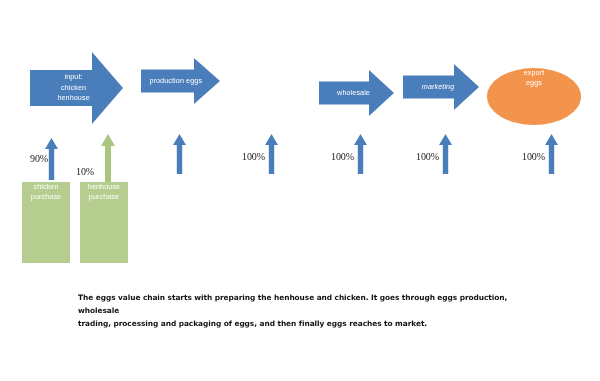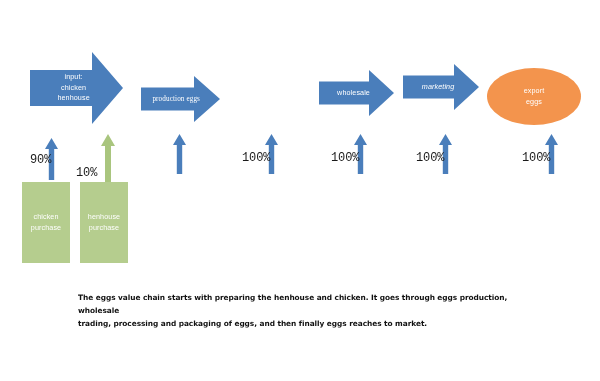--- a/index.html
+++ b/index.html
@@ -34,21 +34,20 @@
   }
   .node-label {
     position: absolute;
     left: 0;
     top: 0;
     width: 100%;
     height: 100%;
     display: flex;
     flex-direction: column;
     align-items: center;
-    justify-content: center;
     color: #ffffff;
     font-size: 7.2px;
     line-height: 1.45;
     text-align: center;
     white-space: pre-line;
     letter-spacing: 0.1px;
     pointer-events: none;
   }
   
   .arrow-label {
@@ -63,23 +62,23 @@
   }
   .box-label {
     color: #ffffff;
     font-size: 7.2px;
   }
   .vertical-arrow {
     position: absolute;
   }
   .pct {
     position: absolute;
-    font-size: 12px;
+    font-size: 10px;
     color: #1a1a1a;
-    font-family: Liberation Mono, monospace;
+    font-family: Liberation Serif, serif;
     white-space: nowrap;
     letter-spacing: -0.1px;
   }
   #caption {
     position: absolute;
     left: 78px;
     top: 292px;
     width: 452px;
     font-family: "DejaVu Sans", sans-serif;
     font-size: 7.4px;
@@ -99,21 +98,21 @@
     <svg viewBox="0 0 93 72" preserveAspectRatio="none">
       <polygon points="0,18 62,18 62,0 93,36 62,72 62,54 0,54" fill="#4a7ebb"></polygon>
     </svg>
     <div class="node-label arrow-label">
       <span>input:
 chicken
 henhouse</span>
     </div>
   </div>
 
-  <div class="node" style="left:141px; top:76px; width:79px; height:46px;font-family:Liberation Serif, serif;">
+  <div class="node" style="left:141px; top:58px; width:79px; height:46px;">
     <svg viewBox="0 0 79 46" preserveAspectRatio="none">
       <polygon points="0,11.5 53,11.5 53,0 79,23 53,46 53,34.5 0,34.5" fill="#4a7ebb"></polygon>
     </svg>
     <div class="node-label arrow-label">
       <span>production eggs</span>
     </div>
   </div>
 
 
   <div class="node" style="left:319px; top:70px; width:75px; height:46px;">

